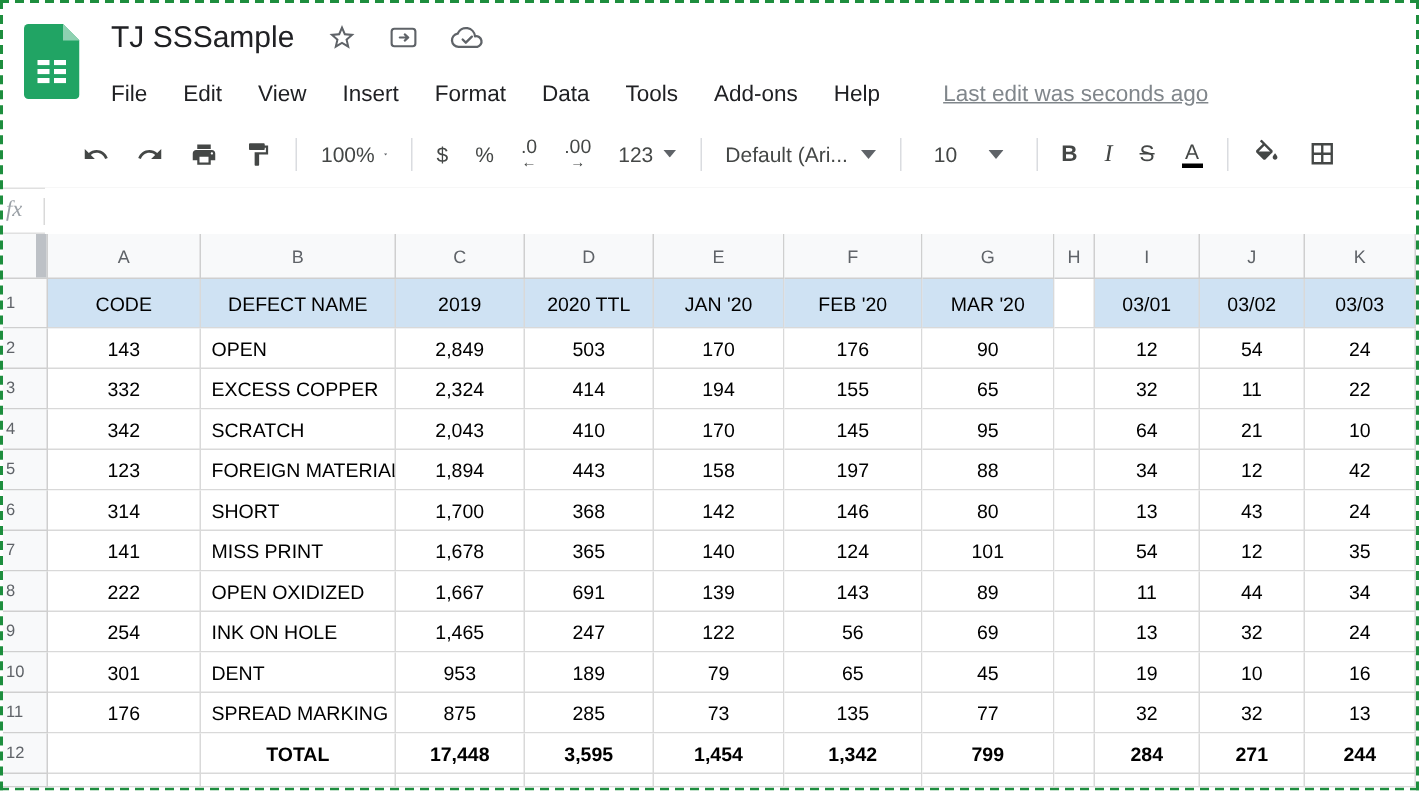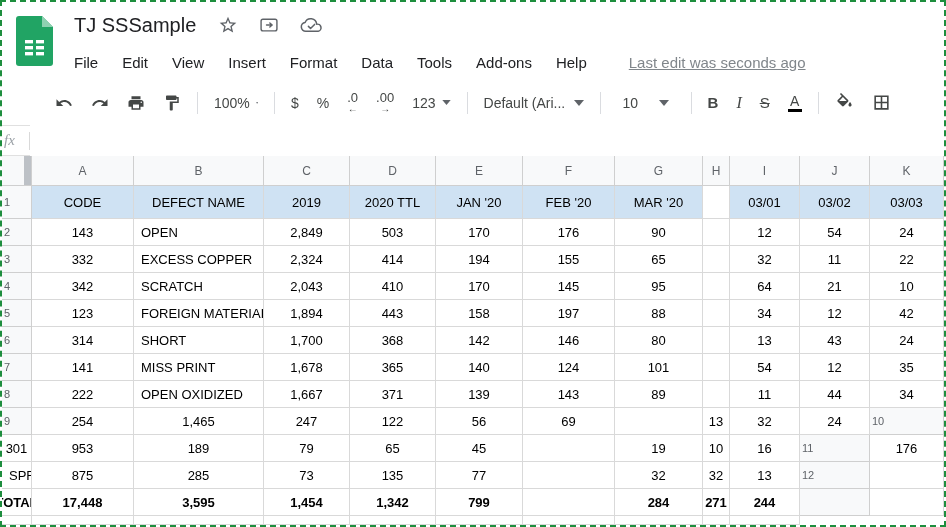--- a/index.html
+++ b/index.html
@@ -302,41 +302,43 @@
       <div class="cell c5">124</div>
       <div class="cell c6">101</div>
       <div class="cell c7"></div>
       <div class="cell c8">54</div>
       <div class="cell c9">12</div>
       <div class="cell c10">35</div>
       <div class="rh">8</div>
       <div class="cell c0">222</div>
       <div class="cell c1 al">OPEN OXIDIZED</div>
       <div class="cell c2">1,667</div>
-      <div class="cell c3">371</div>
+      <div class="cell c3">691</div>
       <div class="cell c4">139</div>
       <div class="cell c5">143</div>
       <div class="cell c6">89</div>
       <div class="cell c7"></div>
       <div class="cell c8">11</div>
       <div class="cell c9">44</div>
       <div class="cell c10">34</div>
       <div class="rh">9</div>
       <div class="cell c0">254</div>
+      <div class="cell c1 al">INK ON HOLE</div>
       <div class="cell c2">1,465</div>
       <div class="cell c3">247</div>
       <div class="cell c4">122</div>
       <div class="cell c5">56</div>
       <div class="cell c6">69</div>
       <div class="cell c7"></div>
       <div class="cell c8">13</div>
       <div class="cell c9">32</div>
       <div class="cell c10">24</div>
       <div class="rh">10</div>
       <div class="cell c0">301</div>
+      <div class="cell c1 al">DENT</div>
       <div class="cell c2">953</div>
       <div class="cell c3">189</div>
       <div class="cell c4">79</div>
       <div class="cell c5">65</div>
       <div class="cell c6">45</div>
       <div class="cell c7"></div>
       <div class="cell c8">19</div>
       <div class="cell c9">10</div>
       <div class="cell c10">16</div>
       <div class="rh">11</div>

